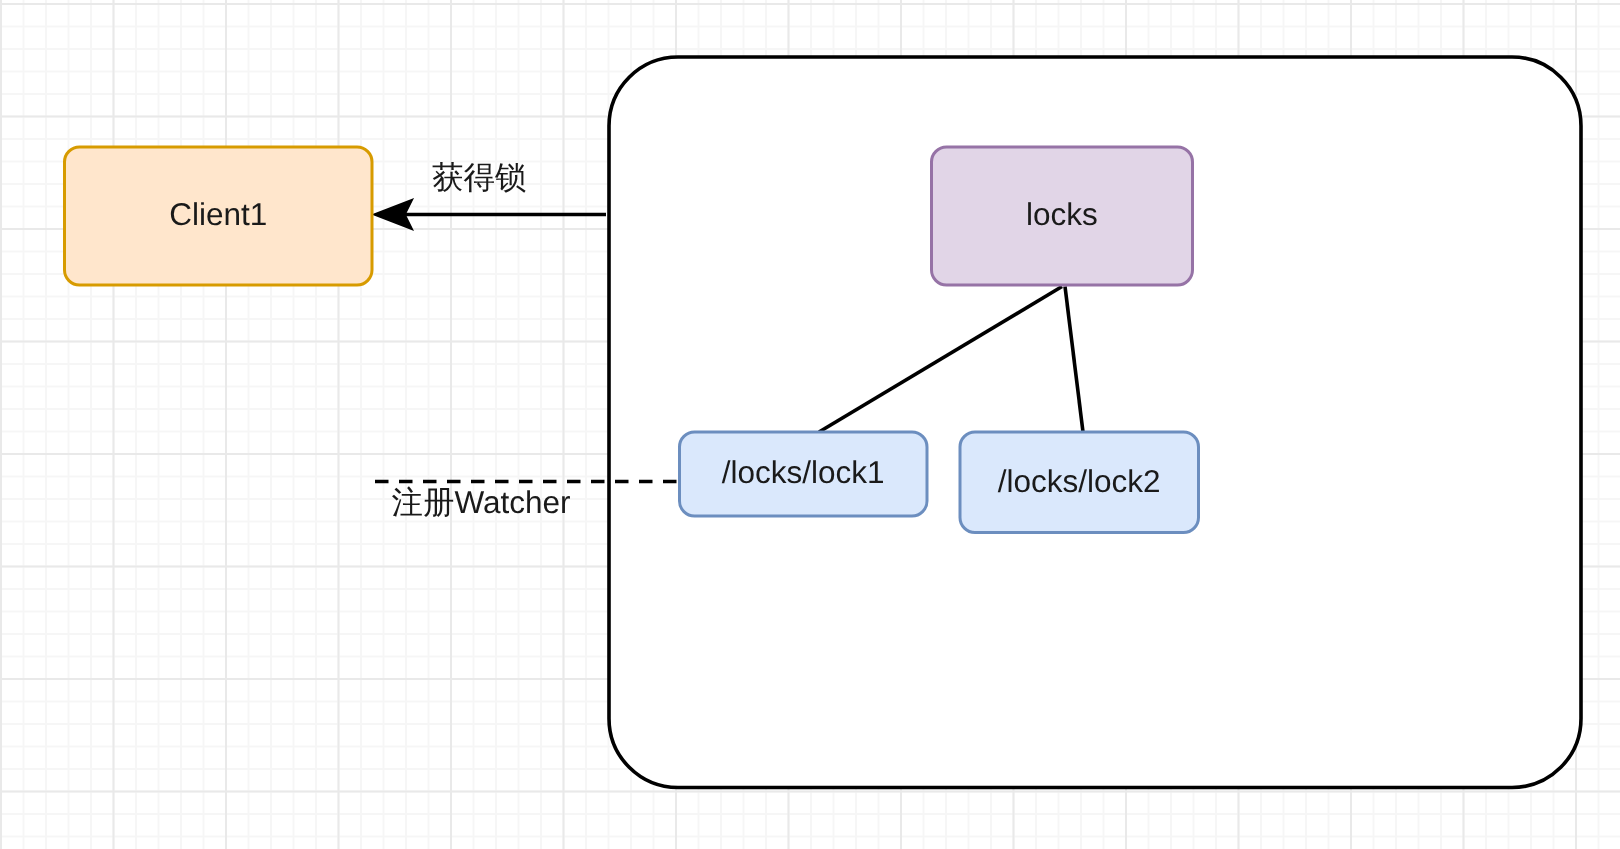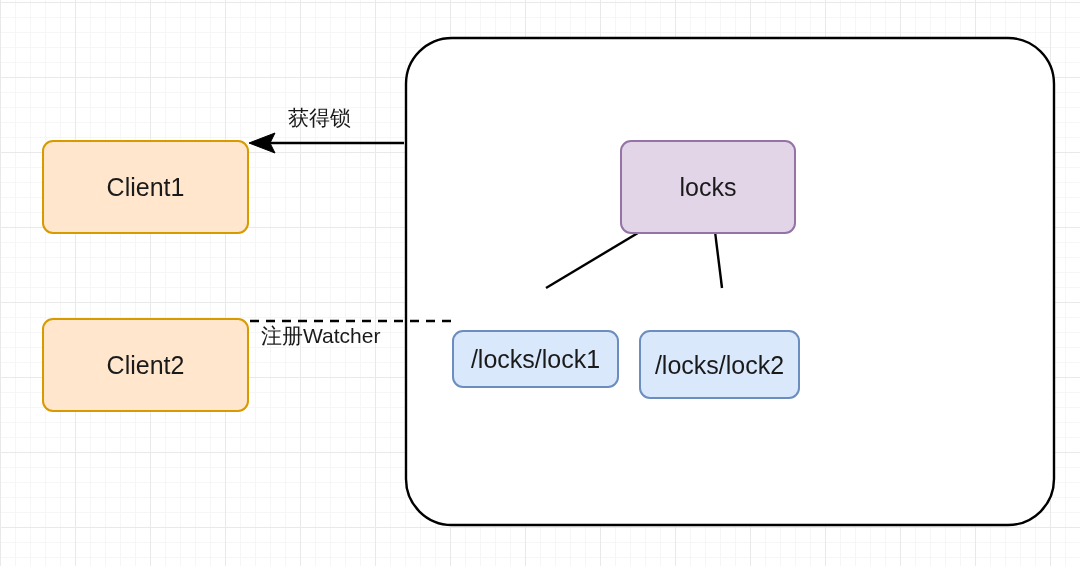--- a/index.html
+++ b/index.html
@@ -36,26 +36,25 @@
   }
   .node {
     position: absolute;
     box-sizing: border-box;
     display: flex;
     align-items: center;
     justify-content: center;
     border-width: 2px;
     border-style: solid;
     border-radius: 11px;
-    font-size: 25px;
+    font-size: 21px;
     color: #1a1a1a;
     line-height: 1.2;
     text-align: center;
     white-space: nowrap;
-    margin-top: 43px;
   }
   .node-client1 {
     left: 42px;  top: 97px;
     width: 207px; height: 94px;
     background: #ffe6cc;
     border-color: #d6b656;
     border-color: #d79b00;
   }
   .node-client2 {
     left: 42px;  top: 275px;
@@ -116,23 +115,20 @@
     <line x1="404" y1="143" x2="266" y2="143" stroke="#000000" stroke-width="2.4"></line>
     <polygon points="249,143 275,133 270,143 275,153" fill="#000000" stroke="#000000" stroke-width="1"></polygon>
 
     <line x1="250" y1="321" x2="452" y2="321" stroke="#000000" stroke-width="2.4" stroke-dasharray="9 7"></line>
   </svg>
 
   <div class="node node-client1">
     <span>Client1</span>
   </div>
 
-  <div class="node node-client2">
-    <span>Client2</span>
-  </div>
 
   <div class="node node-locks">
     <span>locks</span>
   </div>
 
   <div class="node node-lock1">
     <span>/locks/lock1</span>
   </div>
 
   <div class="node node-lock2">

